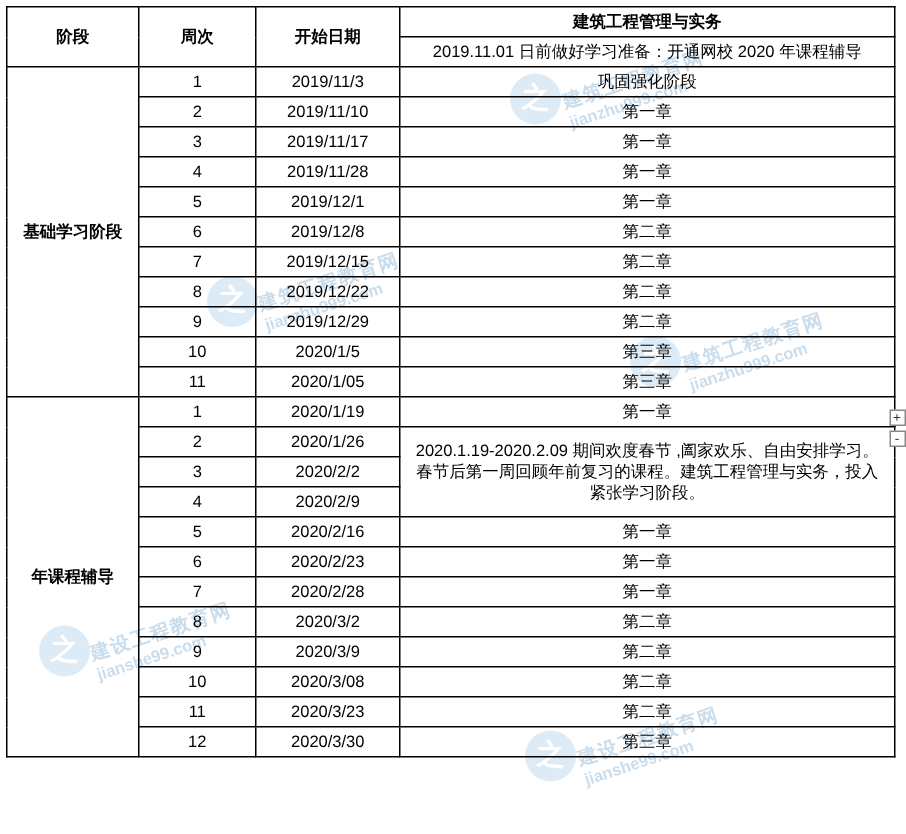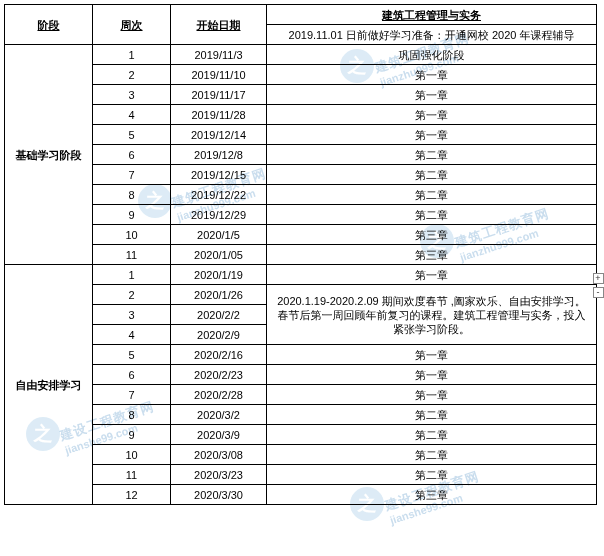--- a/index.html
+++ b/index.html
@@ -41,21 +41,20 @@
   }
   .col-stage { width: 88px; }
   .col-week  { width: 78px; }
   .col-date  { width: 96px; }
   .col-cont  { width: 330px; }
 
   .hdr {
     font-weight: bold;
     font-size: 12.5px;
     height: 27px;
-    text-decoration: underline;
   }
   .hdr-sub {
     font-size: 11.5px;
     height: 24px;
   }
   .stage-cell {
     font-weight: bold;
     font-size: 12.5px;
   }
   .date-cell {
@@ -193,21 +192,21 @@
         <td class="date-cell">2019/11/17</td>
         <td>第一章</td>
       </tr>
       <tr>
         <td>4</td>
         <td class="date-cell">2019/11/28</td>
         <td>第一章</td>
       </tr>
       <tr>
         <td>5</td>
-        <td class="date-cell">2019/12/14</td>
+        <td class="date-cell">2019/12/1</td>
         <td>第一章</td>
       </tr>
       <tr>
         <td>6</td>
         <td class="date-cell">2019/12/8</td>
         <td>第二章</td>
       </tr>
       <tr>
         <td>7</td>
         <td class="date-cell">2019/12/15</td>
@@ -228,21 +227,21 @@
         <td class="date-cell">2020/1/5</td>
         <td>第三章</td>
       </tr>
       <tr>
         <td>11</td>
         <td class="date-cell">2020/1/05</td>
         <td>第三章</td>
       </tr>
 
       <tr>
-        <td class="stage-cell" rowspan="12">自由安排学习</td>
+        <td class="stage-cell" rowspan="12">年课程辅导</td>
         <td>1</td>
         <td class="date-cell">2020/1/19</td>
         <td>第一章</td>
       </tr>
       <tr>
         <td>2</td>
         <td class="date-cell">2020/1/26</td>
         <td class="note-cell" rowspan="3">
           <div>2020.1.19-2020.2.09 期间欢度春节 ,阖家欢乐、自由安排学习。</div>
           <div>春节后第一周回顾年前复习的课程。建筑工程管理与实务，投入</div>

